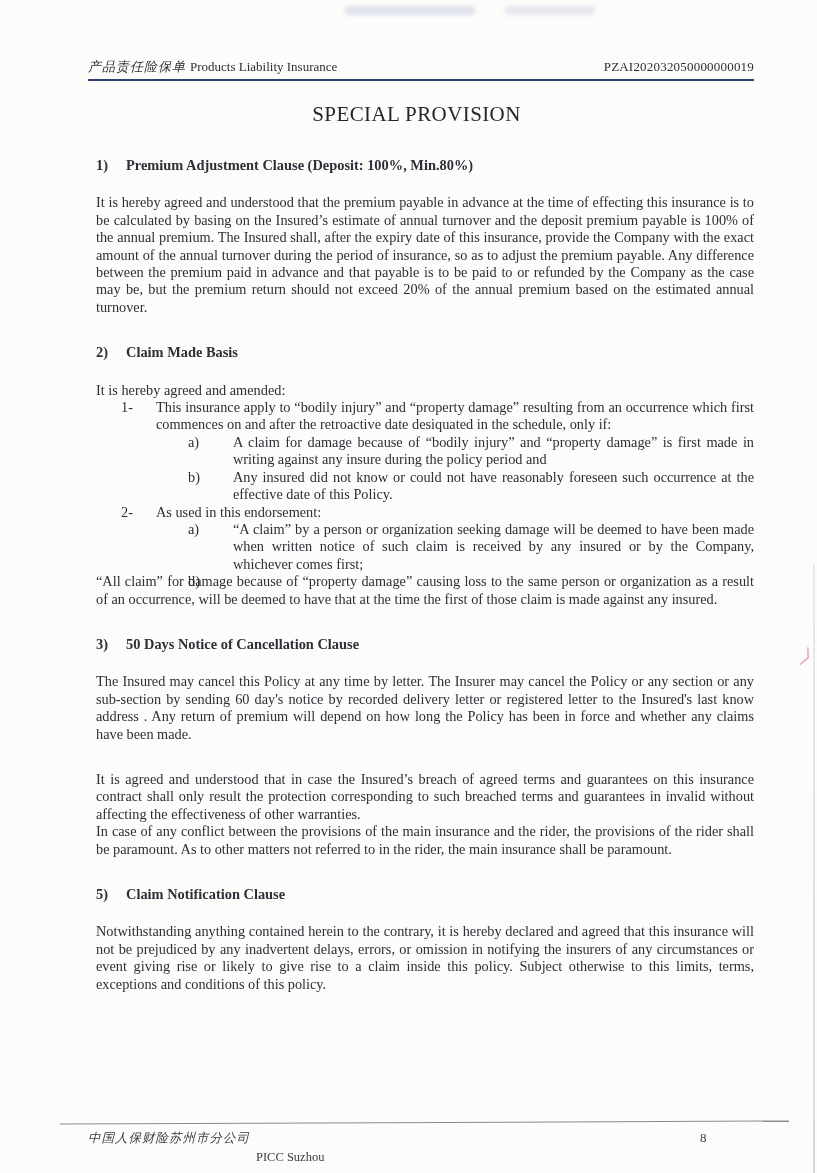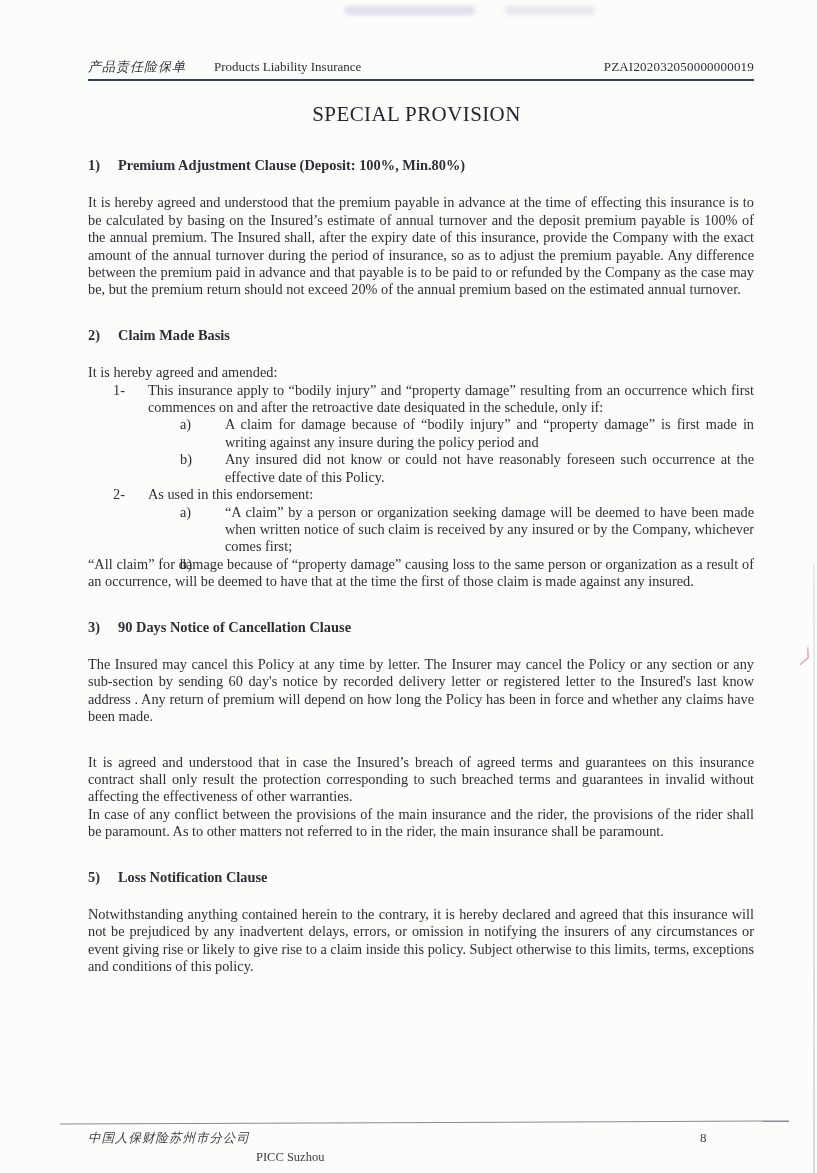--- a/index.html
+++ b/index.html
@@ -25,39 +25,39 @@
   }
   .pink-mark {
     position: absolute; right: 4px; top: 643px; width: 12px; height: 26px;
     color: #d0509c; font-size: 22px; transform: rotate(24deg); filter: blur(.4px);
     font-family: "DejaVu Sans", sans-serif;
   }
 
   
   .header { position: absolute; top: 58px; left: 88px; width: 666px; }
   .header-row { display: flex; justify-content: space-between; align-items: baseline; font-size: 13px; }
-  .hdr-left { display: flex; gap: 28px; align-items: baseline; }
+  .hdr-left { display: flex; gap: 4px; align-items: baseline; }
   .hdr-cn { font-style: italic; letter-spacing: 1px; }
   .hdr-en { }
   .hdr-right { letter-spacing: .2px; }
   .header-rule { margin-top: 3px; height: 0; border-top: 2.5px solid #2e4068; }
 
   
   .doc-title {
     position: absolute; top: 102px; left: 8px; width: 100%;
     text-align: center; font-weight: normal; font-size: 21px; letter-spacing: .4px;
     color: #252531;
   }
 
   
   .content {
     position: absolute; top: 157px; left: 88px; width: 666px;
     font-size: 14.3px; line-height: 17.4px; text-align: justify;
   }
-  .clause { margin-bottom: 28px; }
+  .clause { margin-bottom: 28px; margin-left: 8px; }
   .clause-heading { font-weight: bold; font-size: 14.4px; padding-left: 0; }
   .clause-heading .c-num { display: inline-block; width: 30px; }
   .clause-body { margin-top: 20px; }
   .para { margin: 0; }
   .li1 { position: relative; padding-left: 60px; }
   .li1 > .marker { position: absolute; left: 25px; top: 0; }
   .li2 { position: relative; padding-left: 137px; }
   .li2 > .marker { position: absolute; left: 92px; top: 0; }
 
   
@@ -132,37 +132,37 @@
         </div>
         <div class="li2">
           <span class="marker">b)</span>
         </div>
         <p class="para">“All claim” for damage because of “property damage” causing loss to the same person or organization as a result of an occurrence, will be deemed to have that at the time the first of those claim is made against any insured.</p>
       </div>
     </div>
 
     <div class="clause">
       <div class="clause-heading">
-        <span class="c-num">3)</span><span>90 Days Notice of Cancellation Clause</span>
+        <span class="c-num">3)</span><span>50 Days Notice of Cancellation Clause</span>
       </div>
       <div class="clause-body">
         <p class="para">The Insured may cancel this Policy at any time by letter. The Insurer may cancel the Policy or any section or any sub-section by sending 60 day's notice by recorded delivery letter or registered letter to the Insured's last know address . Any return of premium will depend on how long the Policy has been in force and whether any claims have been made.</p>
       </div>
     </div>
 
     <div class="clause">
       <div class="clause-body">
         <p class="para">It is agreed and understood that in case the Insured’s breach of agreed terms and guarantees on this insurance contract shall only result the protection corresponding to such breached terms and guarantees in invalid without affecting the effectiveness of other warranties.</p>
         <p class="para">In case of any conflict between the provisions of the main insurance and the rider, the provisions of the rider shall be paramount. As to other matters not referred to in the rider, the main insurance shall be paramount.</p>
       </div>
     </div>
 
     <div class="clause">
       <div class="clause-heading">
-        <span class="c-num">5)</span><span>Loss Notification Clause</span>
+        <span class="c-num">5)</span><span>Claim Notification Clause</span>
       </div>
       <div class="clause-body">
         <p class="para">Notwithstanding anything contained herein to the contrary, it is hereby declared and agreed that this insurance will not be prejudiced by any inadvertent delays, errors, or omission in notifying the insurers of any circumstances or event giving rise or likely to give rise to a claim inside this policy. Subject otherwise to this limits, terms, exceptions and conditions of this policy.</p>
       </div>
     </div>
 
   </div>
 
   <div class="footer-rule"></div>
   <div class="footer">

